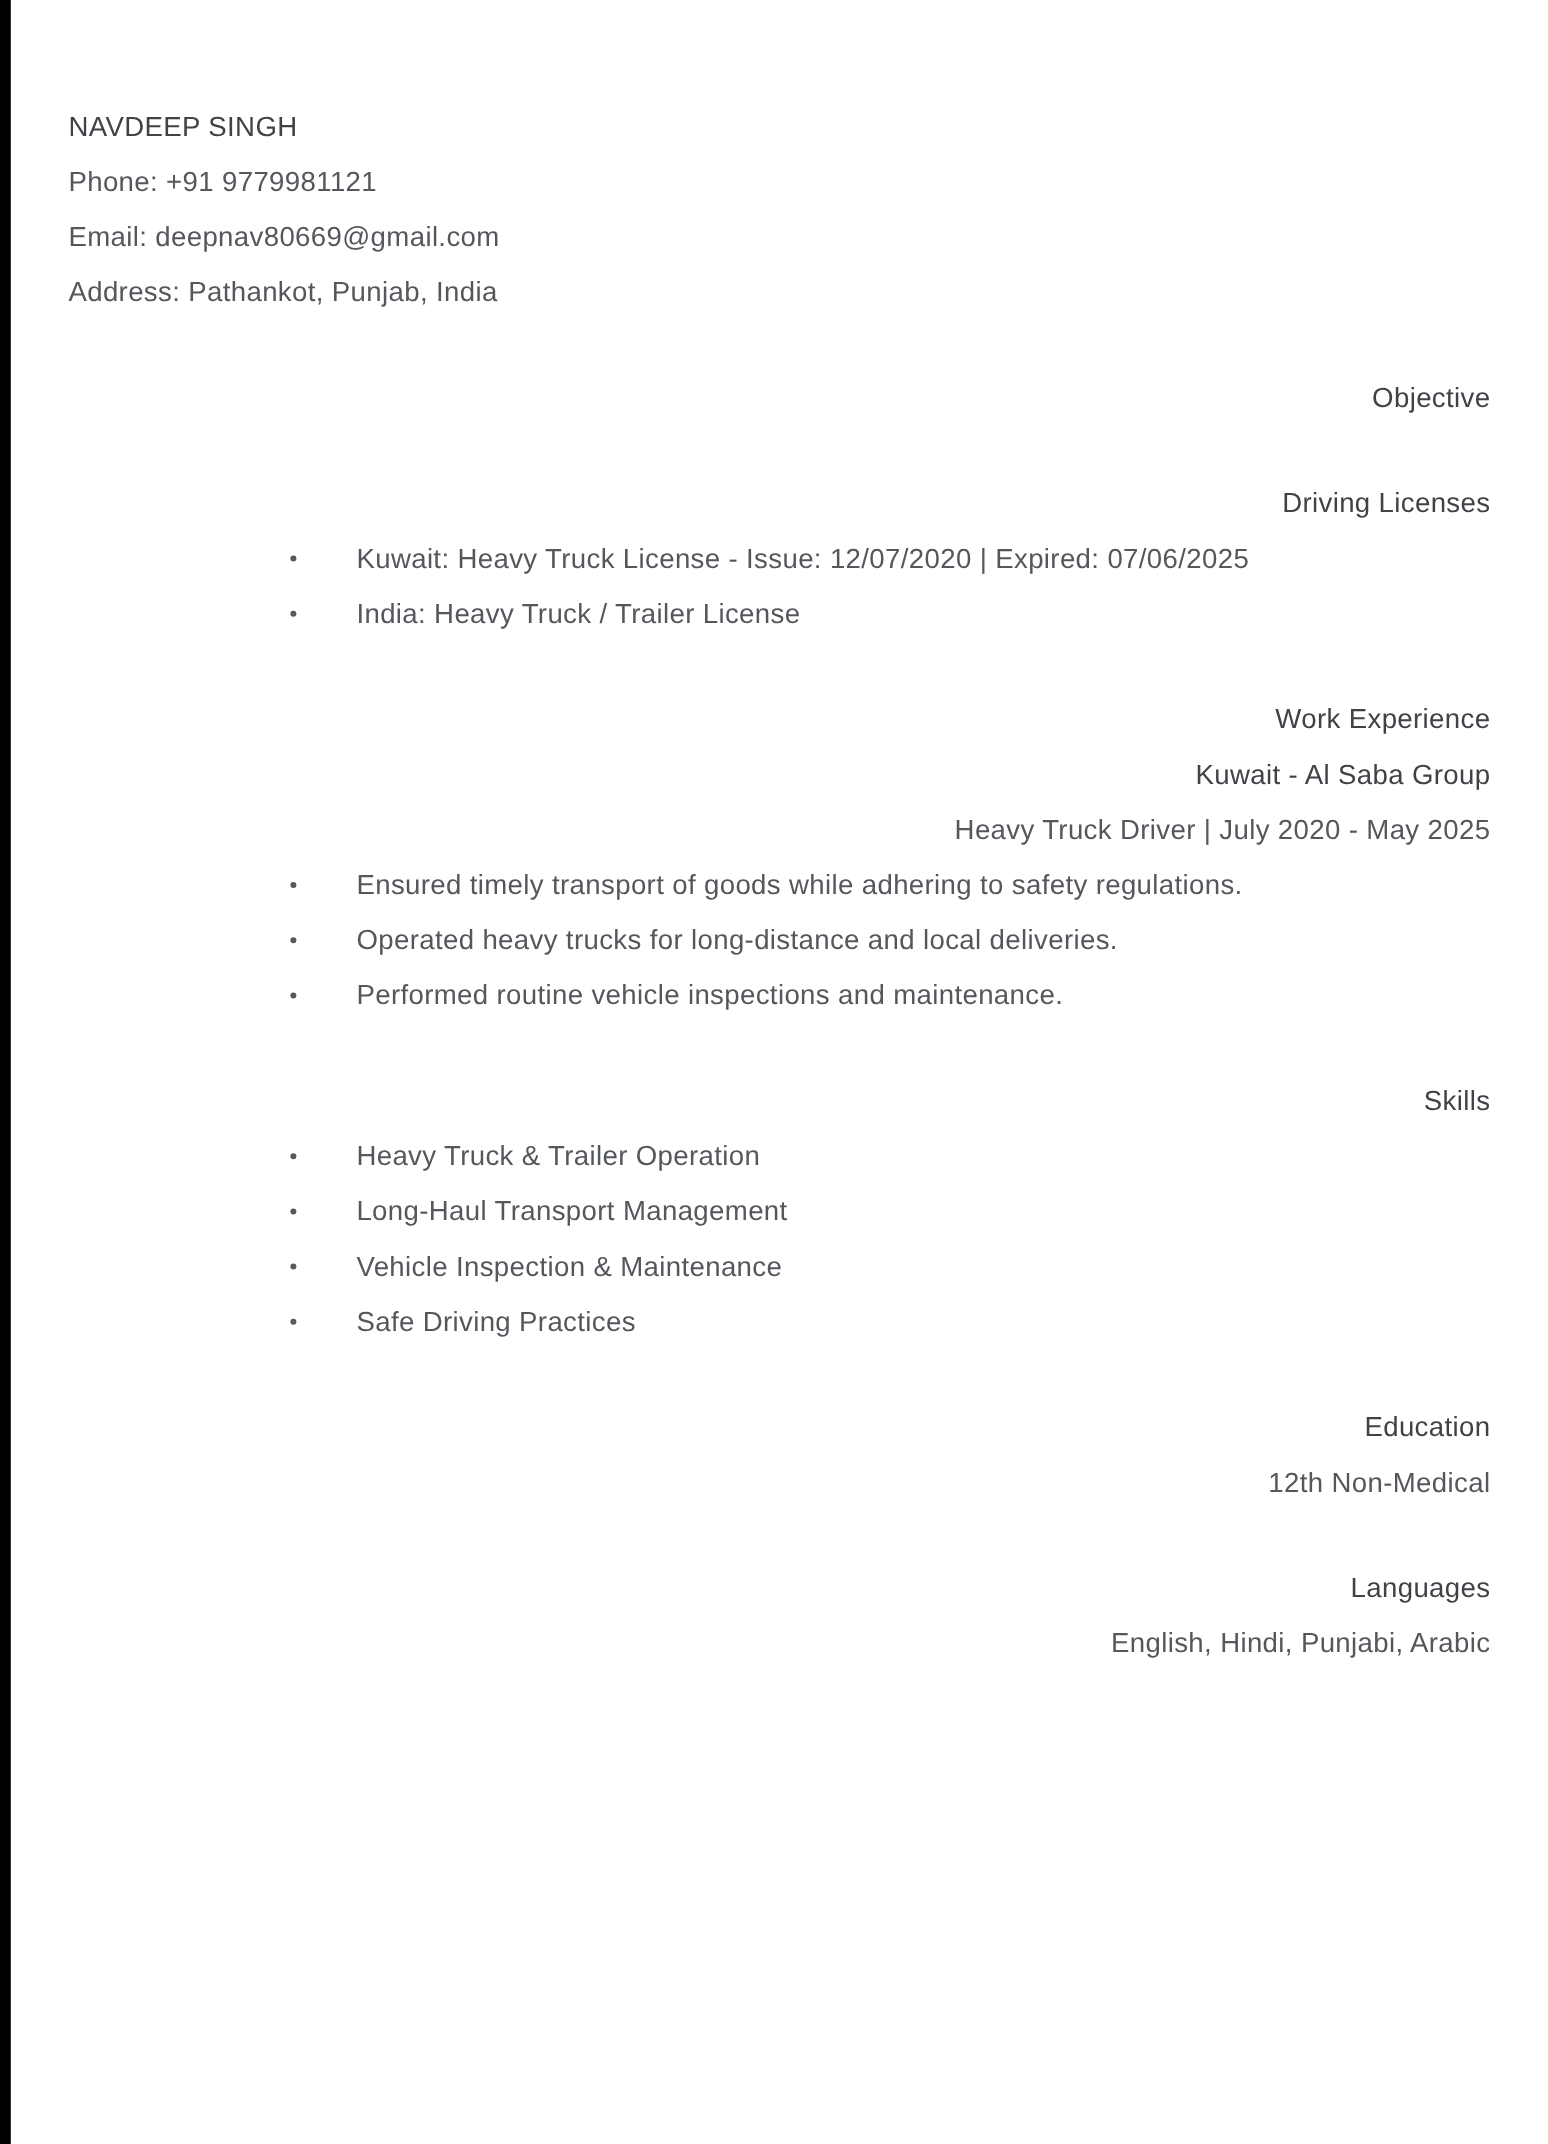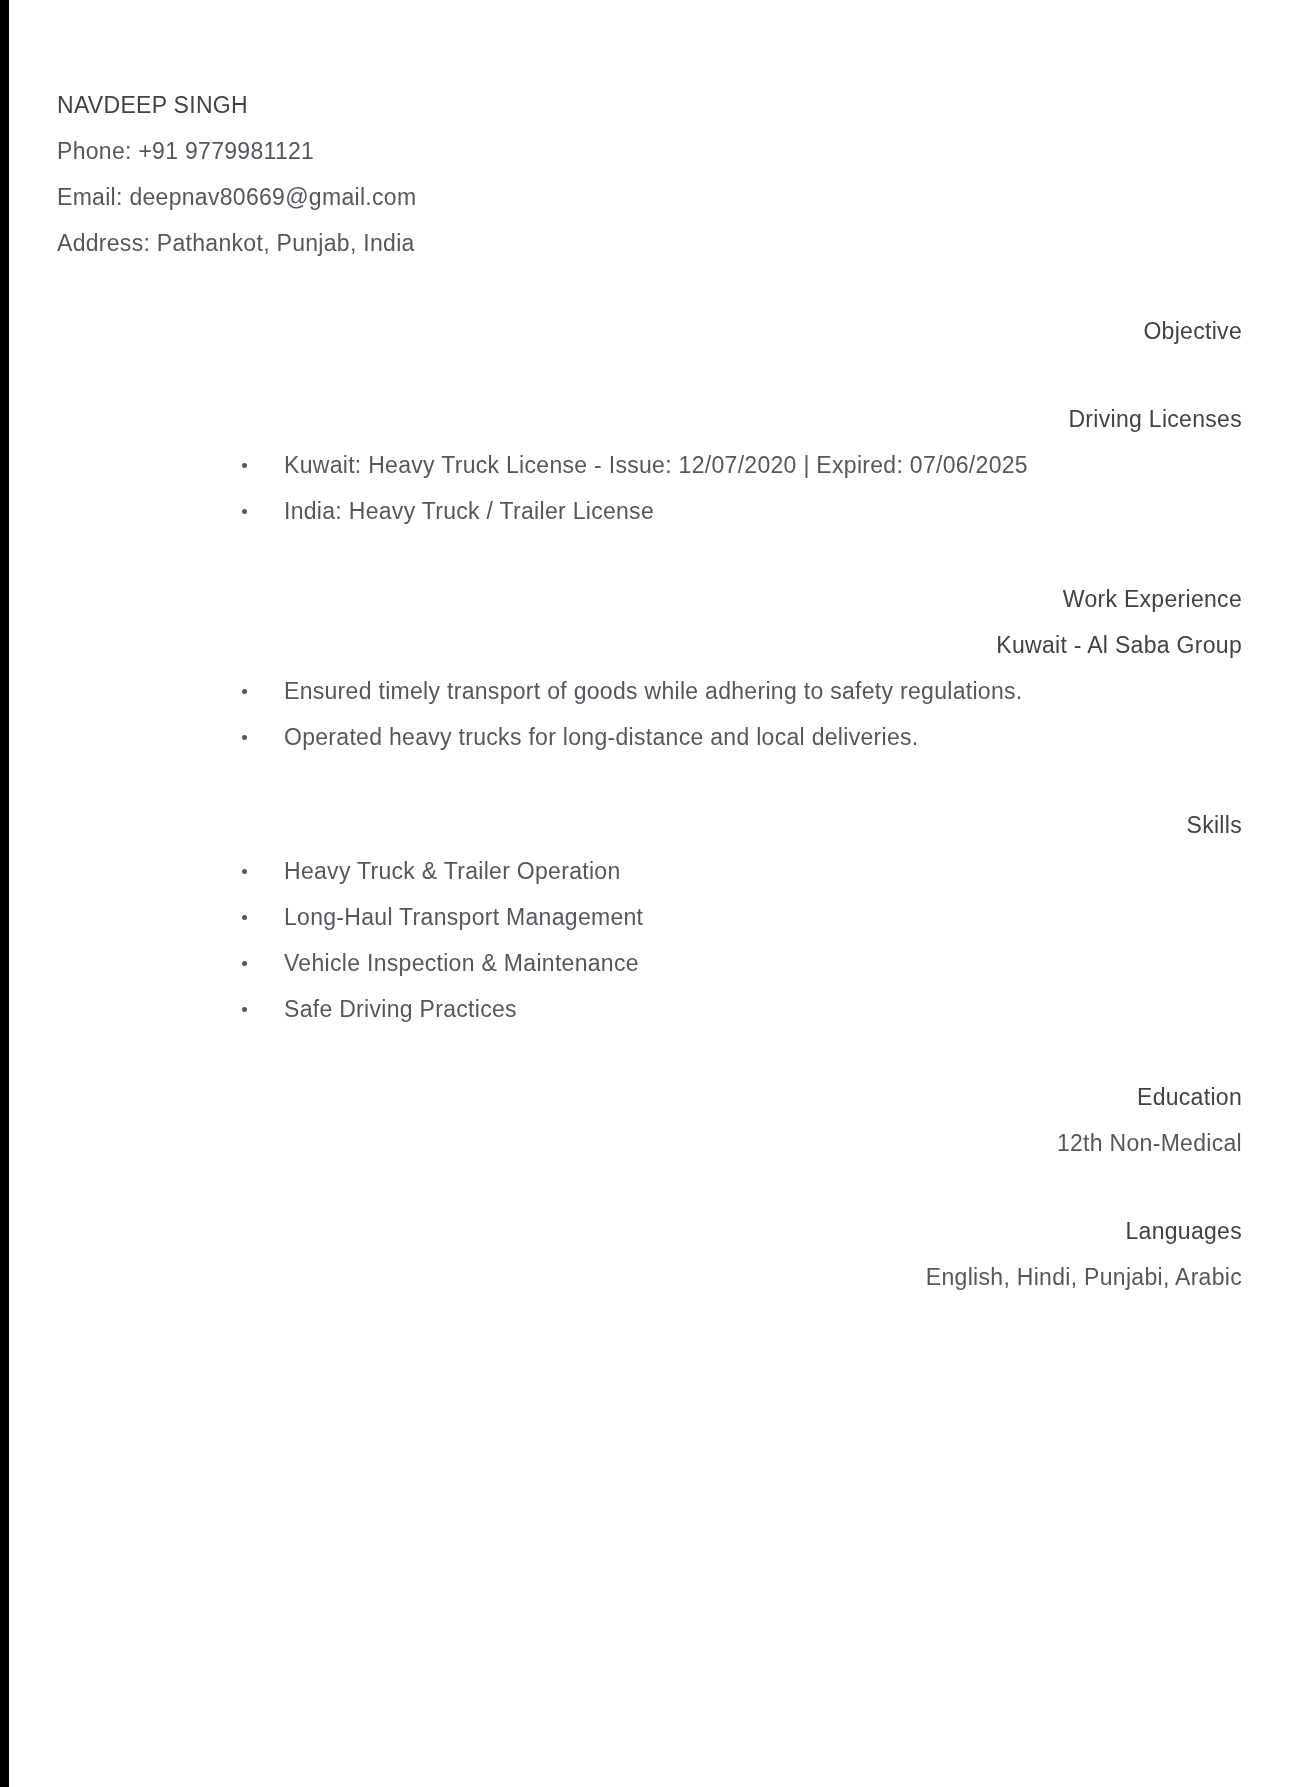--- a/index.html
+++ b/index.html
@@ -53,21 +53,21 @@
   }
   .bullet .dot {
     flex: 0 0 auto;
     width: 5px;
     height: 5px;
     border-radius: 50%;
     background: #55595e;
     margin: 21px 0 0 185px;
   }
   .bullet .txt {
-    margin-left: 37px;
+    margin-left: 50px;
     white-space: nowrap;
   }
 </style>
 </head>
 <body>
 
 <div class="page">
   <div class="left-bar"></div>
 
   <div class="content">
@@ -89,27 +89,32 @@
       </div>
       <div class="bullet">
         <span class="dot"></span>
         <span class="txt">India: Heavy Truck / Trailer License</span>
       </div>
     </div>
 
     <div class="section">
       <div class="line bold">Work Experience</div>
       <div class="line bold">Kuwait - Al Saba Group</div>
+      <div class="line">Heavy Truck Driver | July 2020 - May 2025</div>
       <div class="bullet">
         <span class="dot"></span>
         <span class="txt">Ensured timely transport of goods while adhering to safety regulations.</span>
       </div>
       <div class="bullet">
         <span class="dot"></span>
         <span class="txt">Operated heavy trucks for long-distance and local deliveries.</span>
+      </div>
+      <div class="bullet">
+        <span class="dot"></span>
+        <span class="txt">Performed routine vehicle inspections and maintenance.</span>
       </div>
     </div>
 
     <div class="section">
       <div class="line bold">Skills</div>
       <div class="bullet">
         <span class="dot"></span>
         <span class="txt">Heavy Truck &amp; Trailer Operation</span>
       </div>
       <div class="bullet">

